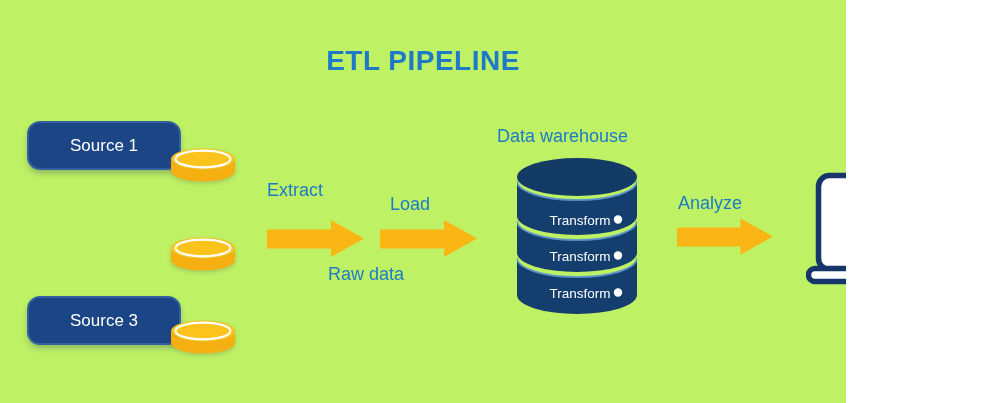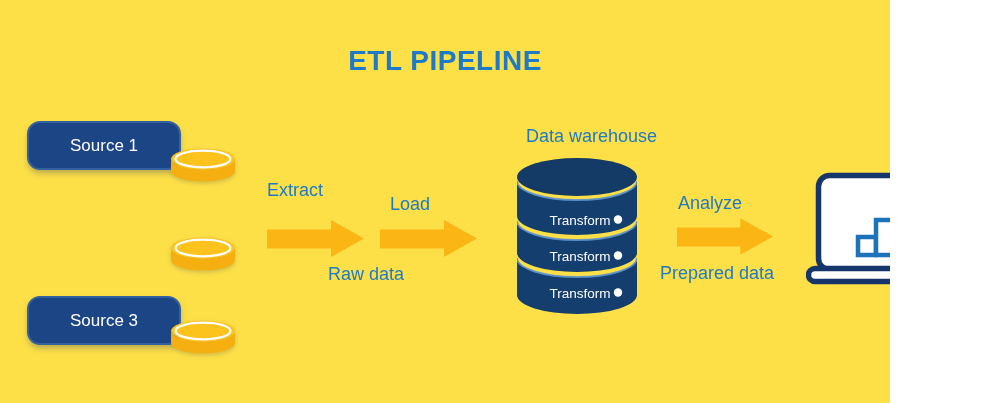--- a/index.html
+++ b/index.html
@@ -1,38 +1,38 @@
 <!DOCTYPE html>
 <html style="--accent: #1e7ac7; --box_navy: #1c4585; --box_rim: #33619f; --cylinder_navy: #133e6d; --cylinder_cap: #143a66; --highlight_blue: #5d93cf; --arrow_yellow: #fbb515; --coin_top: #fcc31c; --coin_side: #f6af10; --laptop_navy: #16366b; --chart_blue: #1c73ba;"><head>
 <meta charset="utf-8">
 <style>
   html,body{margin:0;padding:0;background:#ffffff;}
   .canvas{
-    position:relative;width:846px;height:403px;background:#fde047;
-    font-family:"Liberation Sans",sans-serif;overflow:hidden;padding-left:44px;
+    position:relative;width:846px;height:403px;background:#bef264;
+    font-family:"Liberation Sans",sans-serif;overflow:hidden;
   }
   .title{
     position:absolute;left:0;right:0;top:45px;text-align:center;
     font-size:28px;font-weight:700;letter-spacing:.5px;color:var(--accent);
   }
   .source-box{
     position:absolute;left:27px;width:150px;height:45px;
     background:var(--box_navy);border:2px solid var(--box_rim);
     border-radius:13px;box-shadow:0 4px 6px -1px rgba(50,60,100,.35);
     display:flex;align-items:center;justify-content:center;
   }
   .source-label{color:#fff;font-size:17px;}
   .coin{position:absolute;left:170px;filter:drop-shadow(0 2px 2px rgba(80,80,80,.25));}
   .flow-label{position:absolute;font-size:18px;color:var(--accent);white-space:nowrap;}
   .arrow{position:absolute;}
   .fill-yellow{fill:var(--arrow_yellow);}
   .fill-coin-top{fill:var(--coin_top);}
   .fill-coin-side{fill:var(--coin_side);}
   .ring{fill:none;stroke:#ffffff;stroke-width:2.2;}
-  .warehouse-title{position:absolute;left:497px;top:126px;width:160px;text-align:right;
+  .warehouse-title{position:absolute;left:497px;top:126px;width:160px;text-align:left;
     font-size:18px;color:var(--accent);}
   .db{position:absolute;left:517px;top:158px;}
   .band{fill:var(--cylinder_navy);}
   .cap{fill:var(--cylinder_cap);}
   .hl{fill:none;stroke:var(--highlight_blue);stroke-width:2;opacity:.9;}
   .transform-label{fill:#ffffff;font-size:13.5px;text-anchor:middle;
     font-family:"Liberation Sans",sans-serif;}
   .dot{fill:#ffffff;}
   .laptop{position:absolute;left:806px;top:170px;}
   .frame{fill:#ffffff;stroke:var(--laptop_navy);stroke-width:5.5;}
@@ -100,21 +100,20 @@
     <text class="transform-label" x="63" y="102.5">Transform</text>
     <circle class="dot" cx="101" cy="97.5" r="4.2"></circle>
     <text class="transform-label" x="63" y="139.5">Transform</text>
     <circle class="dot" cx="101" cy="134.5" r="4.2"></circle>
   </svg>
 
   <div class="flow-label" style="left:678px;top:193px">Analyze</div>
   <svg class="arrow" style="left:677px;top:218px" width="97" height="38" viewBox="0 0 98 38">
     <polygon class="fill-yellow" points="0,9.5 64,9.5 64,0 97,18.5 64,37 64,28.5 0,28.5"></polygon>
   </svg>
-  <div class="flow-label" style="left:660px;top:263px">Prepared data</div>
 
   <svg class="laptop" width="156" height="118" viewBox="0 0 156 118">
     <rect class="frame" x="12.5" y="5.5" width="129" height="94" rx="11"></rect>
     <g>
       <rect class="bar" x="52" y="67" width="18" height="18"></rect>
       <rect class="bar" x="70" y="50" width="18" height="35"></rect>
       <rect class="bar" x="88" y="30" width="18" height="55"></rect>
     </g>
     <rect class="frame" x="2.5" y="98.5" width="151" height="13" rx="6.5"></rect>
   </svg>

